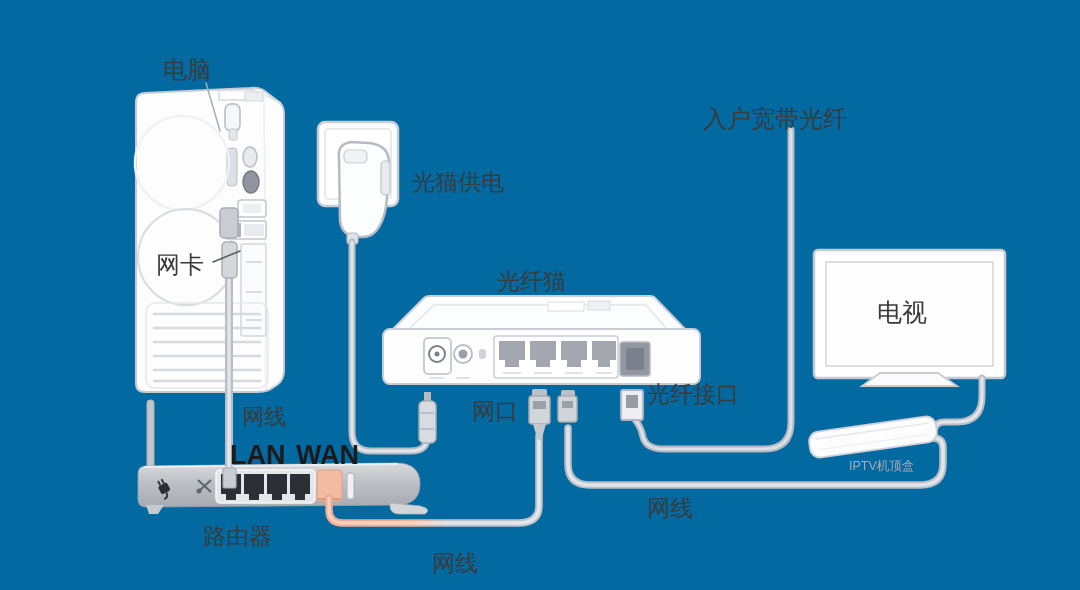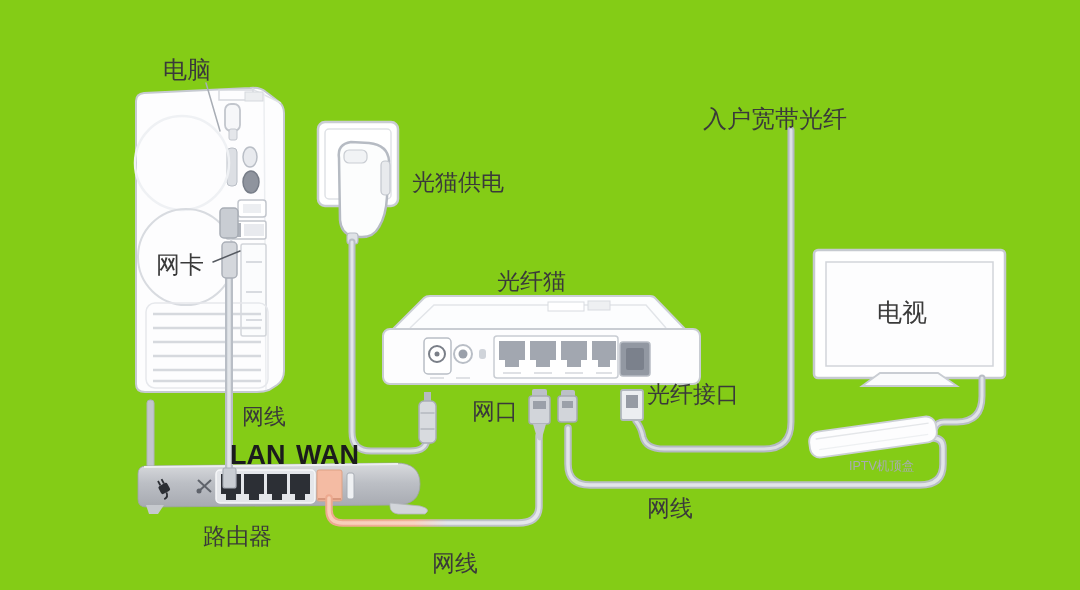--- a/index.html
+++ b/index.html
@@ -1,16 +1,16 @@
 <!DOCTYPE html>
 <html><head>
 <meta charset="utf-8">
 <style>
   html,body{margin:0;padding:0;background:#ffffff;}
-  .stage{width:1080px;height:590px;position:relative;background:#84cc16;overflow:hidden;}
+  .stage{width:1080px;height:590px;position:relative;background:#0369a1;overflow:hidden;}
   svg{display:block;}
   .cjk-big{font-family:"Liberation Serif","DejaVu Serif",serif;fill:#3a3a3a;}
   .latin{font-family:"Liberation Sans","DejaVu Sans",sans-serif;font-weight:600;fill:#1b1b1d;}
   .tiny{font-family:"Liberation Sans","DejaVu Sans",sans-serif;fill:#a8abb3;}
   text{user-select:none;}
 </style>
 </head>
 <body>
 
 <div class="stage">

